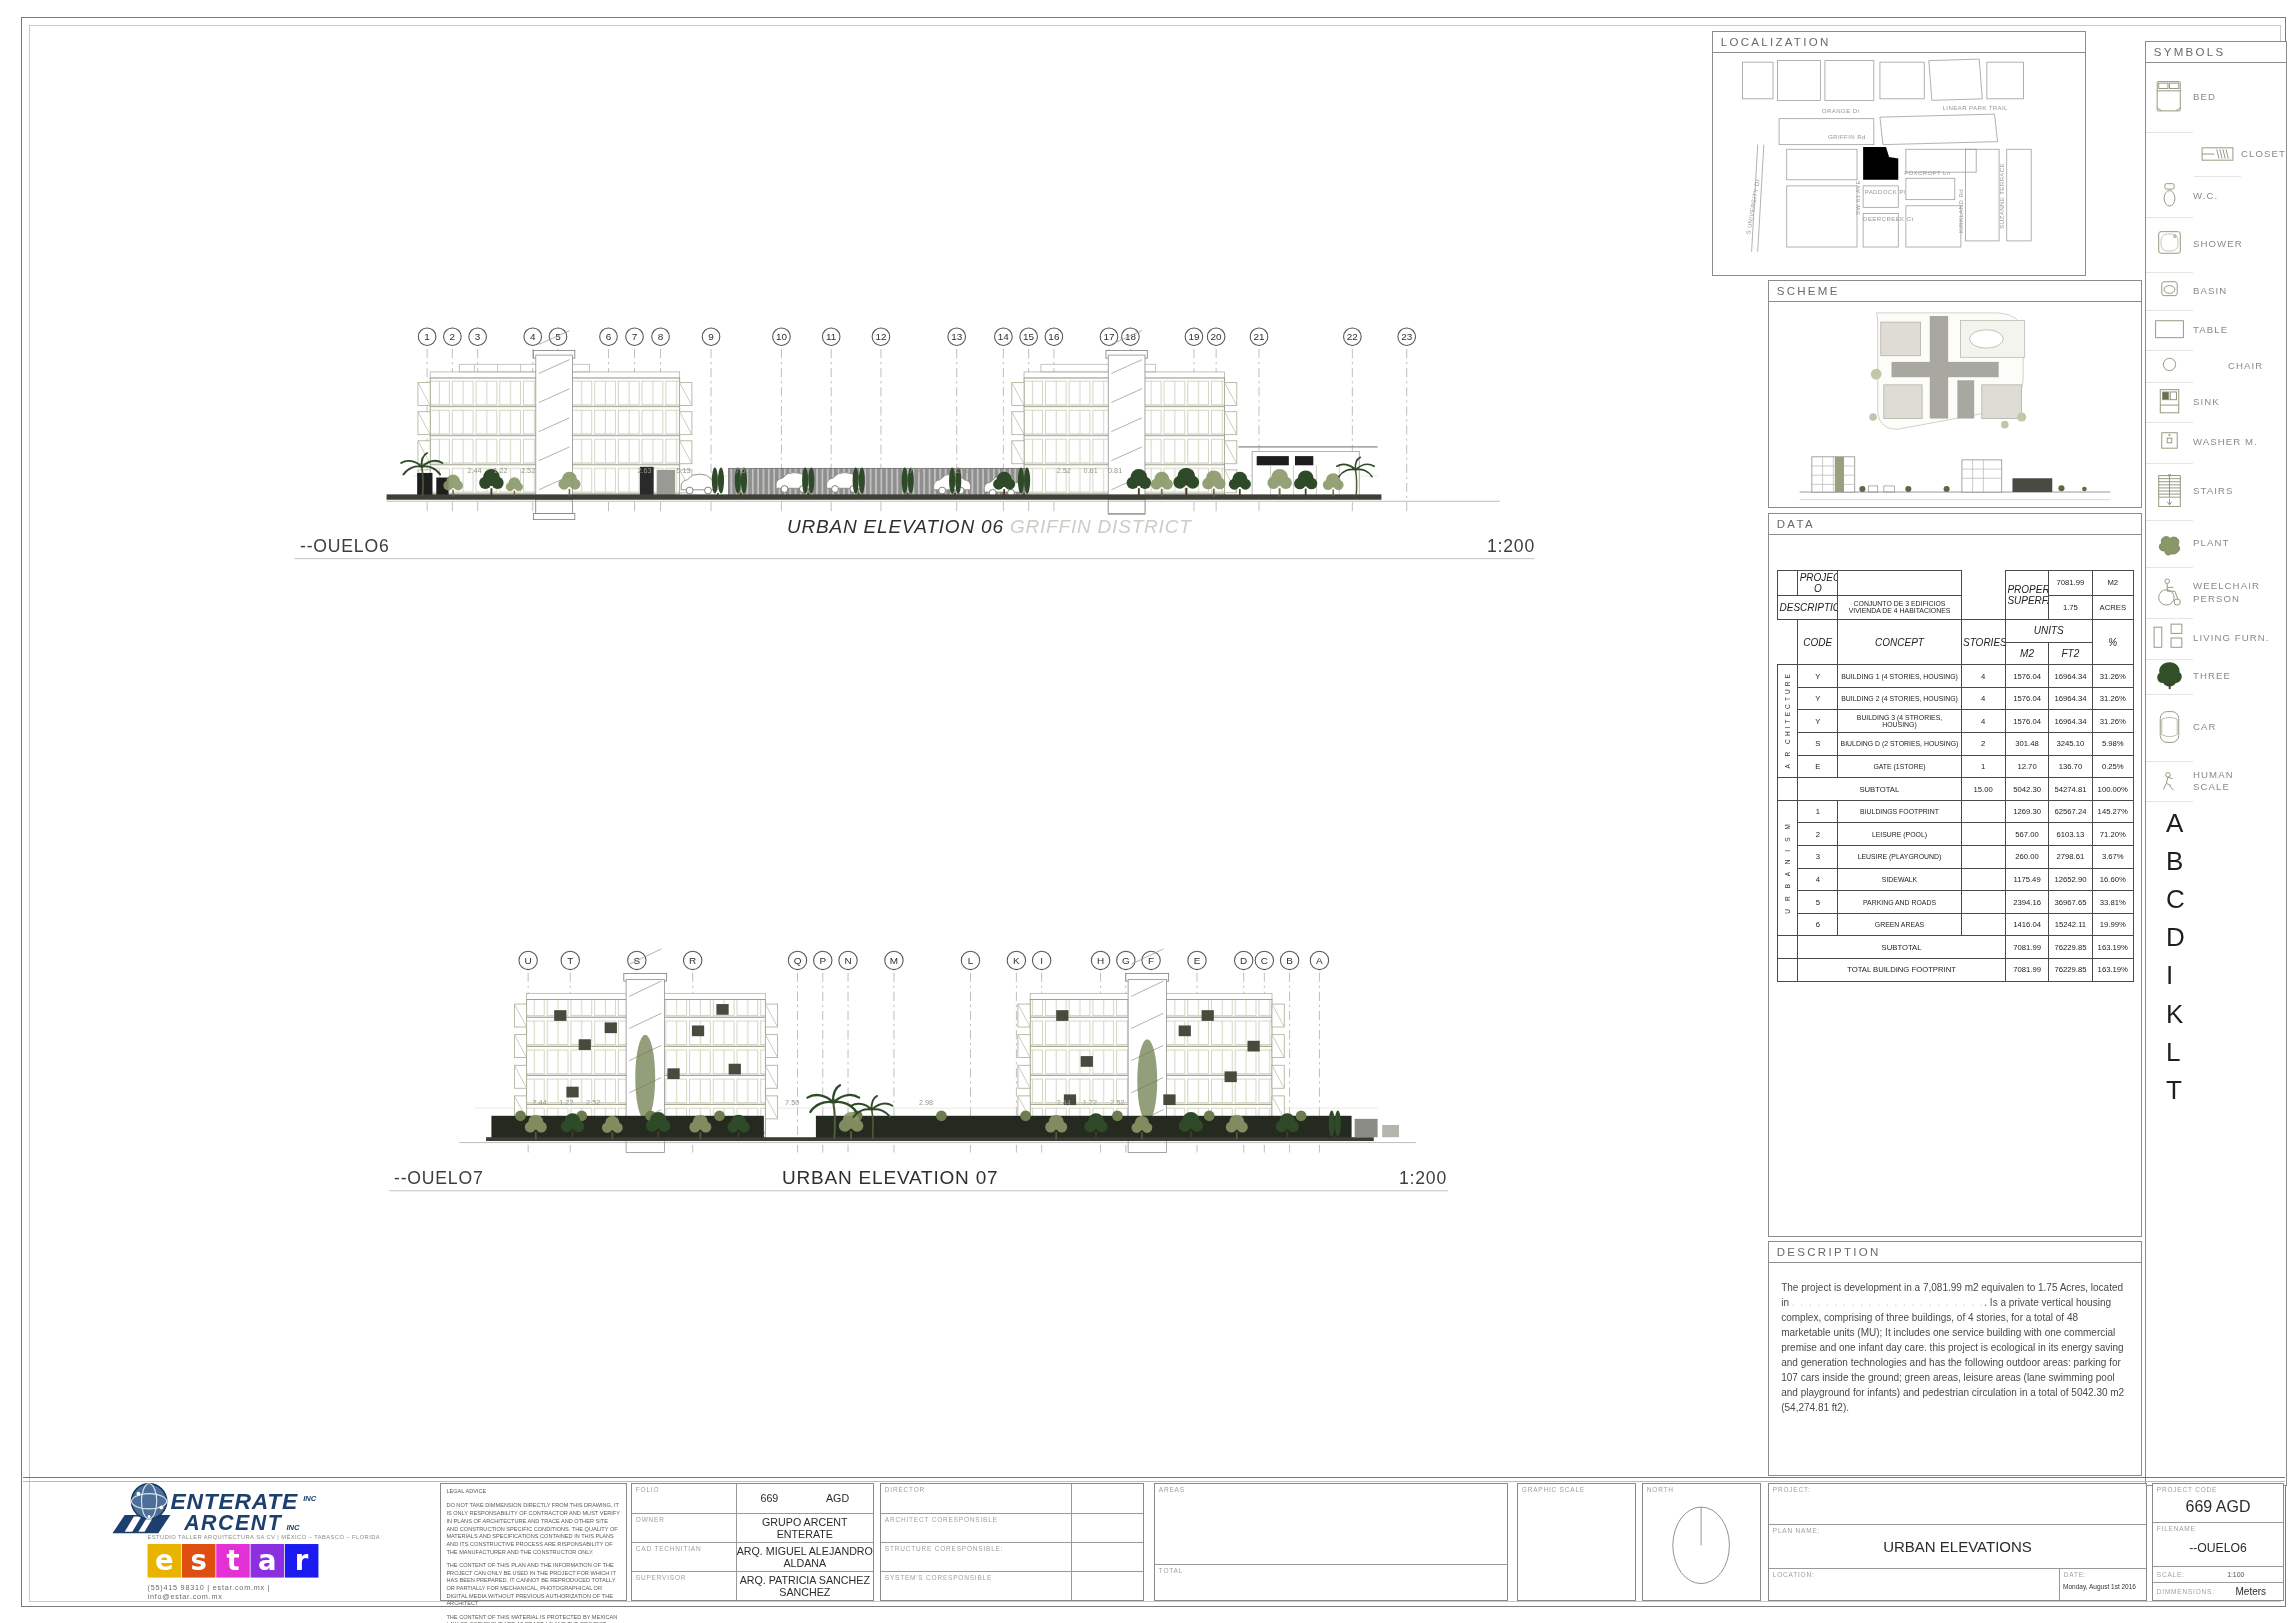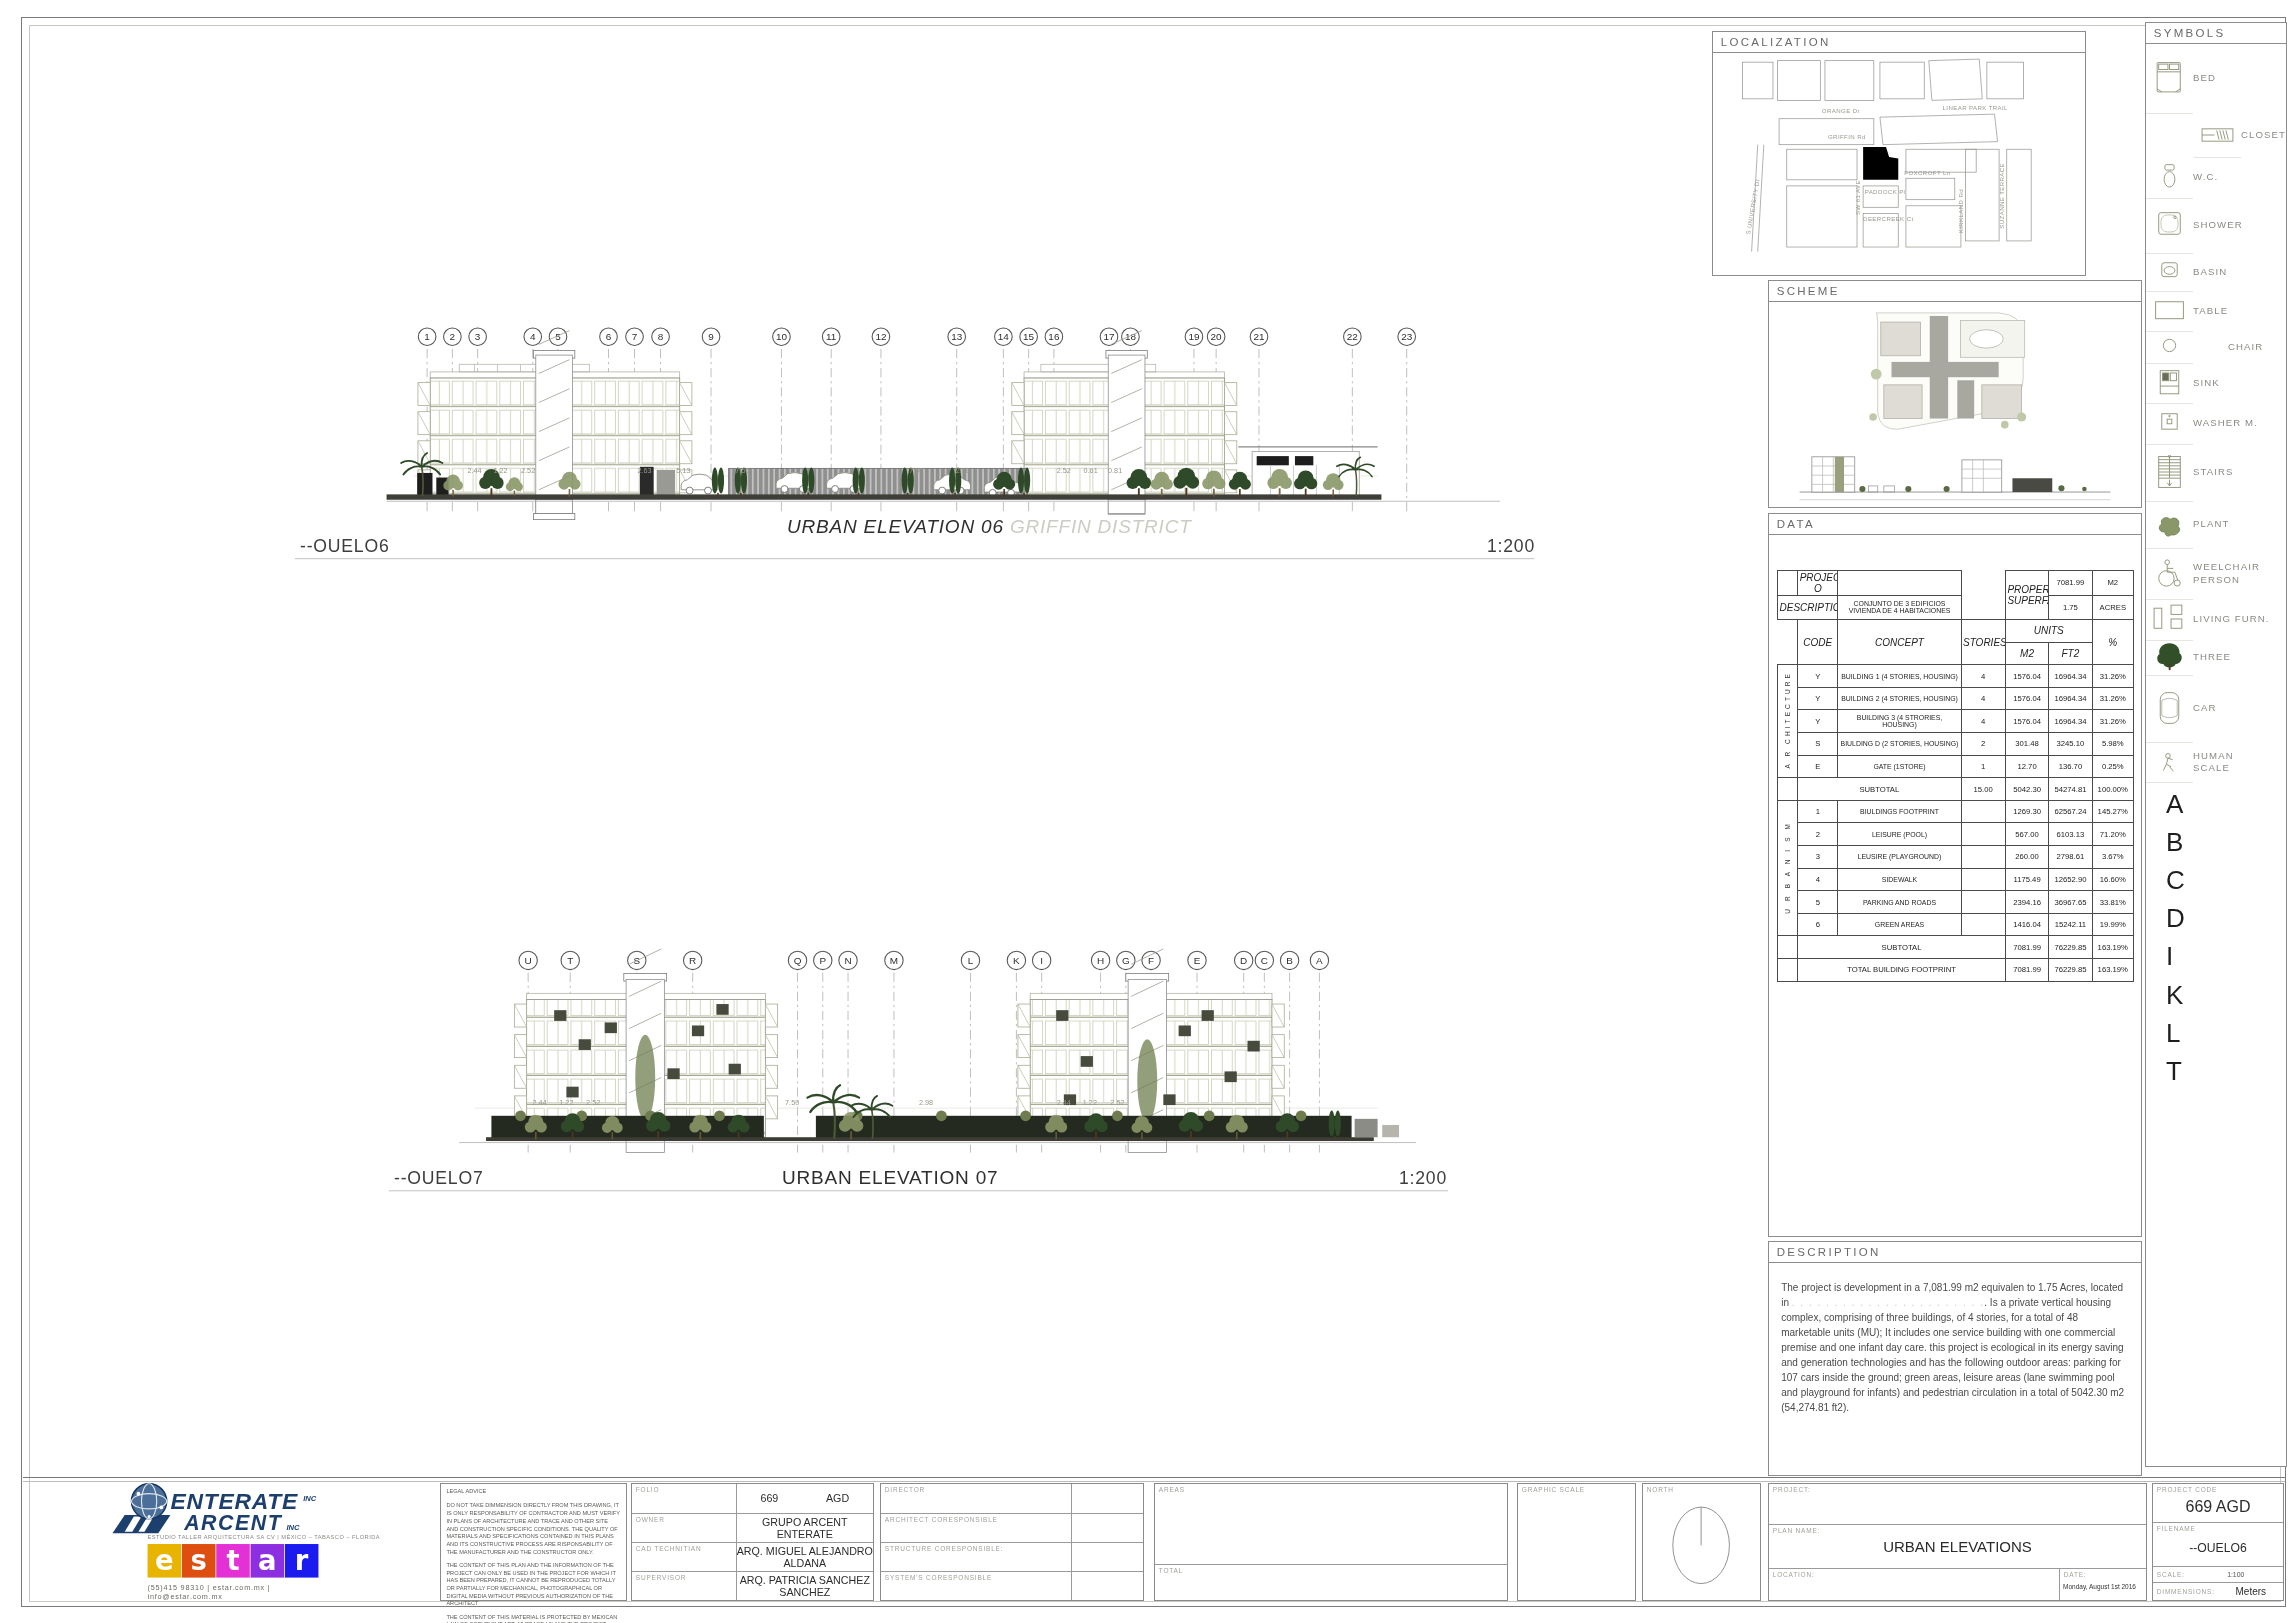--- a/index.html
+++ b/index.html
@@ -709,21 +709,21 @@
     </div>
 
   <div class="panel" style="left:1768px;top:1241px;width:372px;height:233px;">
     <div class="phead">DESCRIPTION</div>
     <div class="desc-text">
       <span>The project is development in a  7,081.99 m2 equivalen to  1.75 Acres, located in</span>
       <span class="redact">. . . . . . . . . . . . . . . . . . . . . . .</span><span>. Is a private vertical housing complex, comprising of three buildings, of 4 stories, for a total of 48 marketable units (MU); It includes one service building with one commercial premise and one infant day care. this project is ecological in its energy saving and generation technologies and has the following outdoor areas: parking for 107 cars inside the ground; green areas,  leisure areas (lane swimming pool and playground for infants) and pedestrian circulation in a total of 5042.30 m2 (54,274.81 ft2).</span>
     </div>
   </div>
 
-  <div class="panel" style="left:2145px;top:22px;width:140px;height:1443px;">
+  <div class="panel" style="left:2145px;top:41px;width:140px;height:1443px;">
     <div class="phead">SYMBOLS</div>
     <div id="symbols-list">
         <div class="symrow" style="height: 69px;">
           <div class="symicon">
             <svg xmlns="http://www.w3.org/2000/svg" width="37" height="34" viewBox="0 0 48 44" fill="none" stroke="#8f9176" stroke-width="1.2">
               <rect x="8" y="2" width="30" height="38" rx="1"></rect>
               <rect x="10" y="4" width="12" height="7"></rect>
               <rect x="24" y="4" width="12" height="7"></rect>
               <line x1="8" y1="14" x2="38" y2="14"></line>
               <line x1="8" y1="36" x2="14" y2="40"></line>

